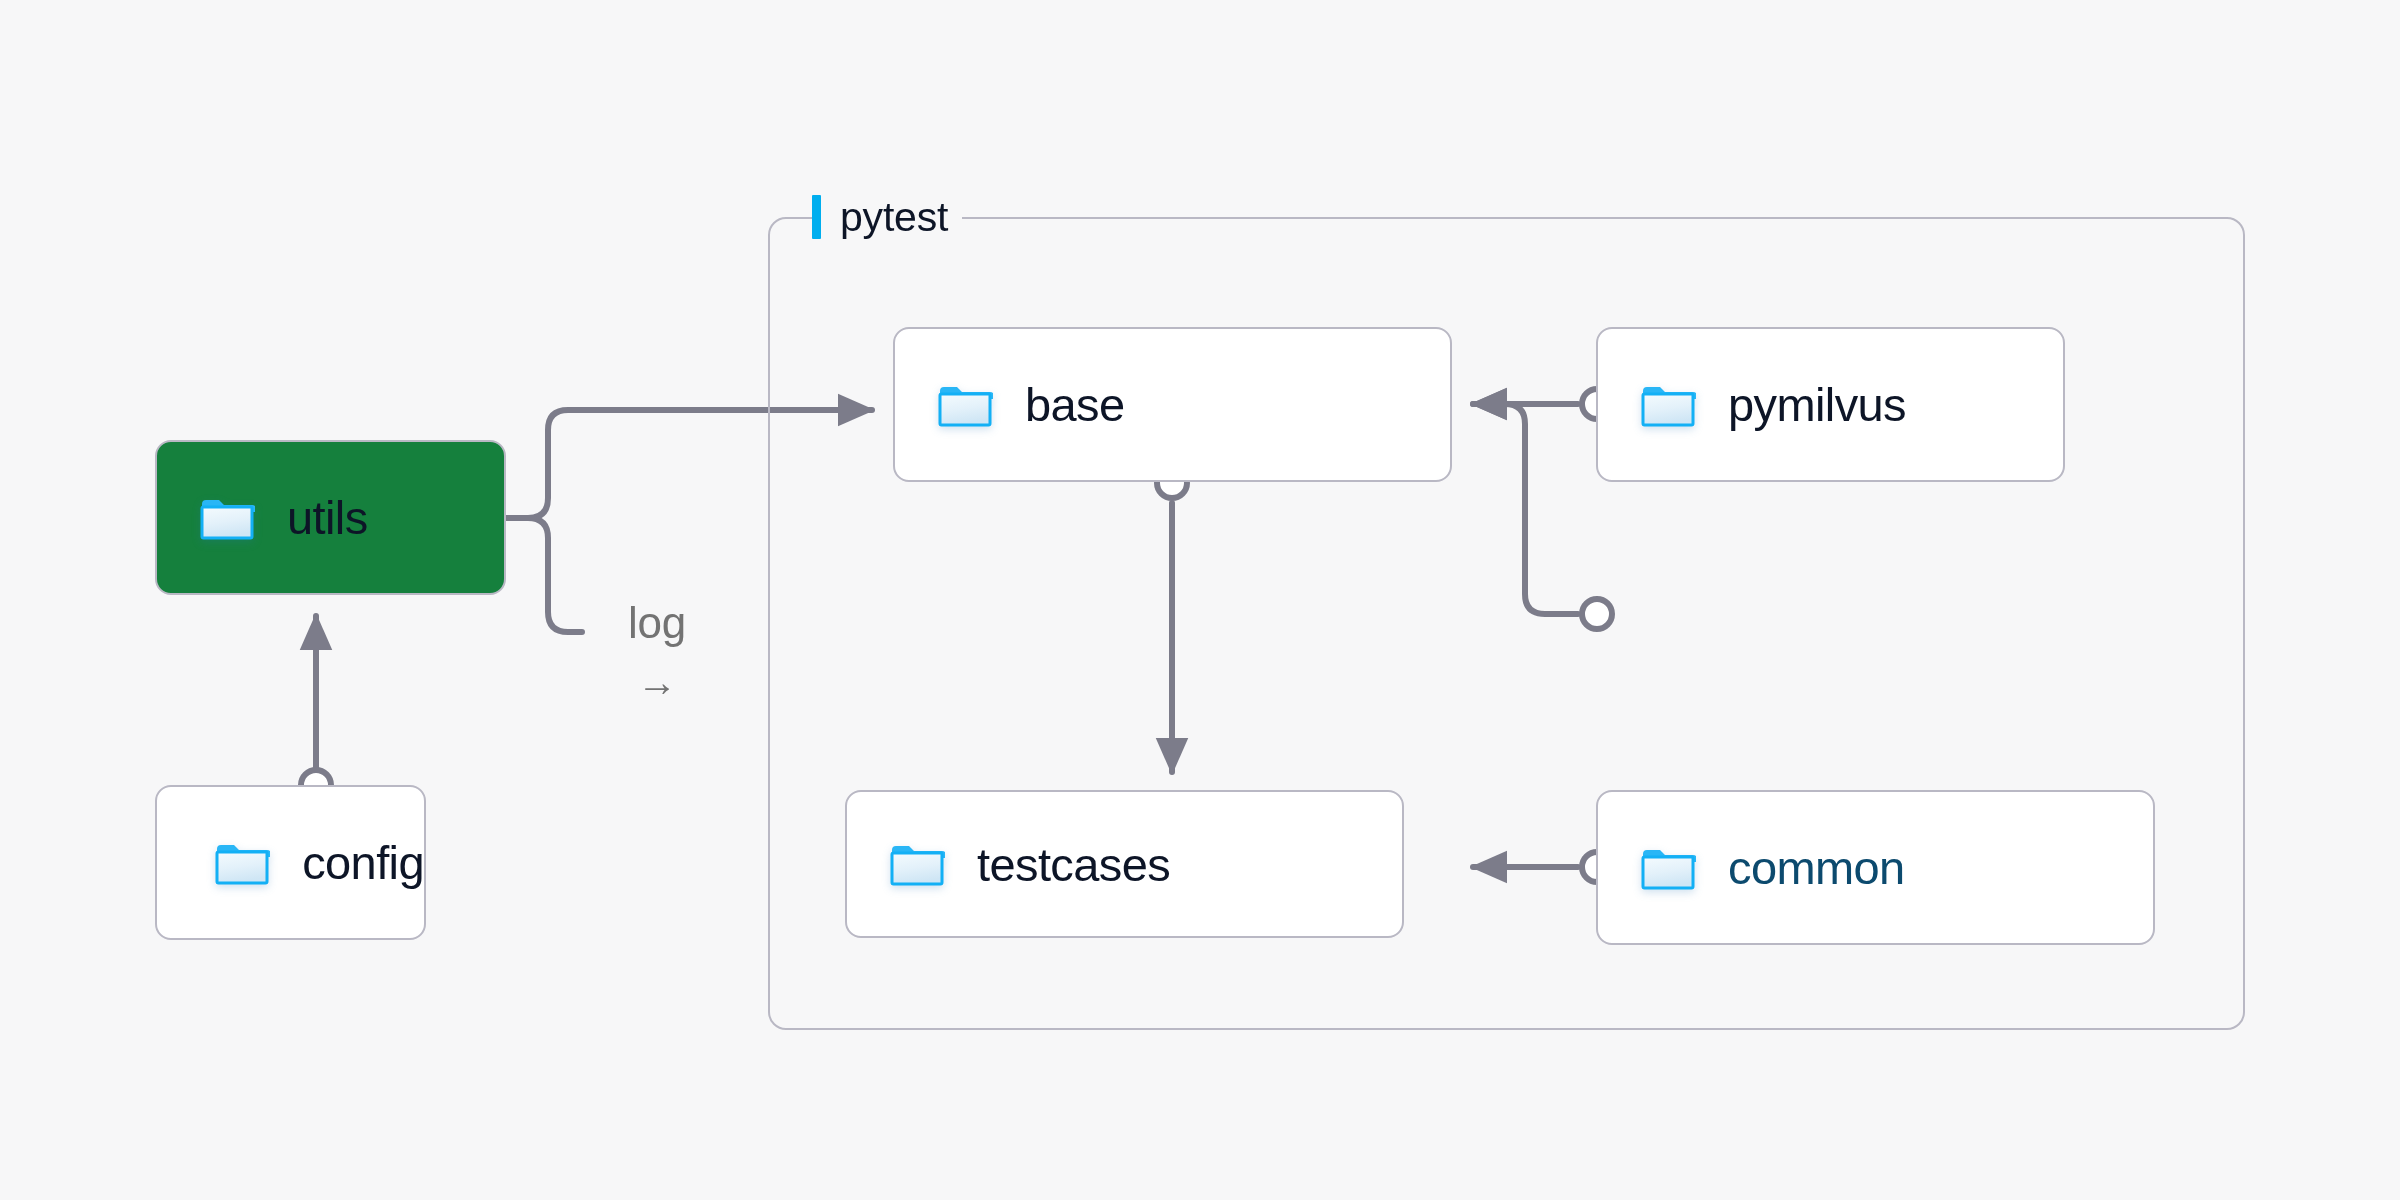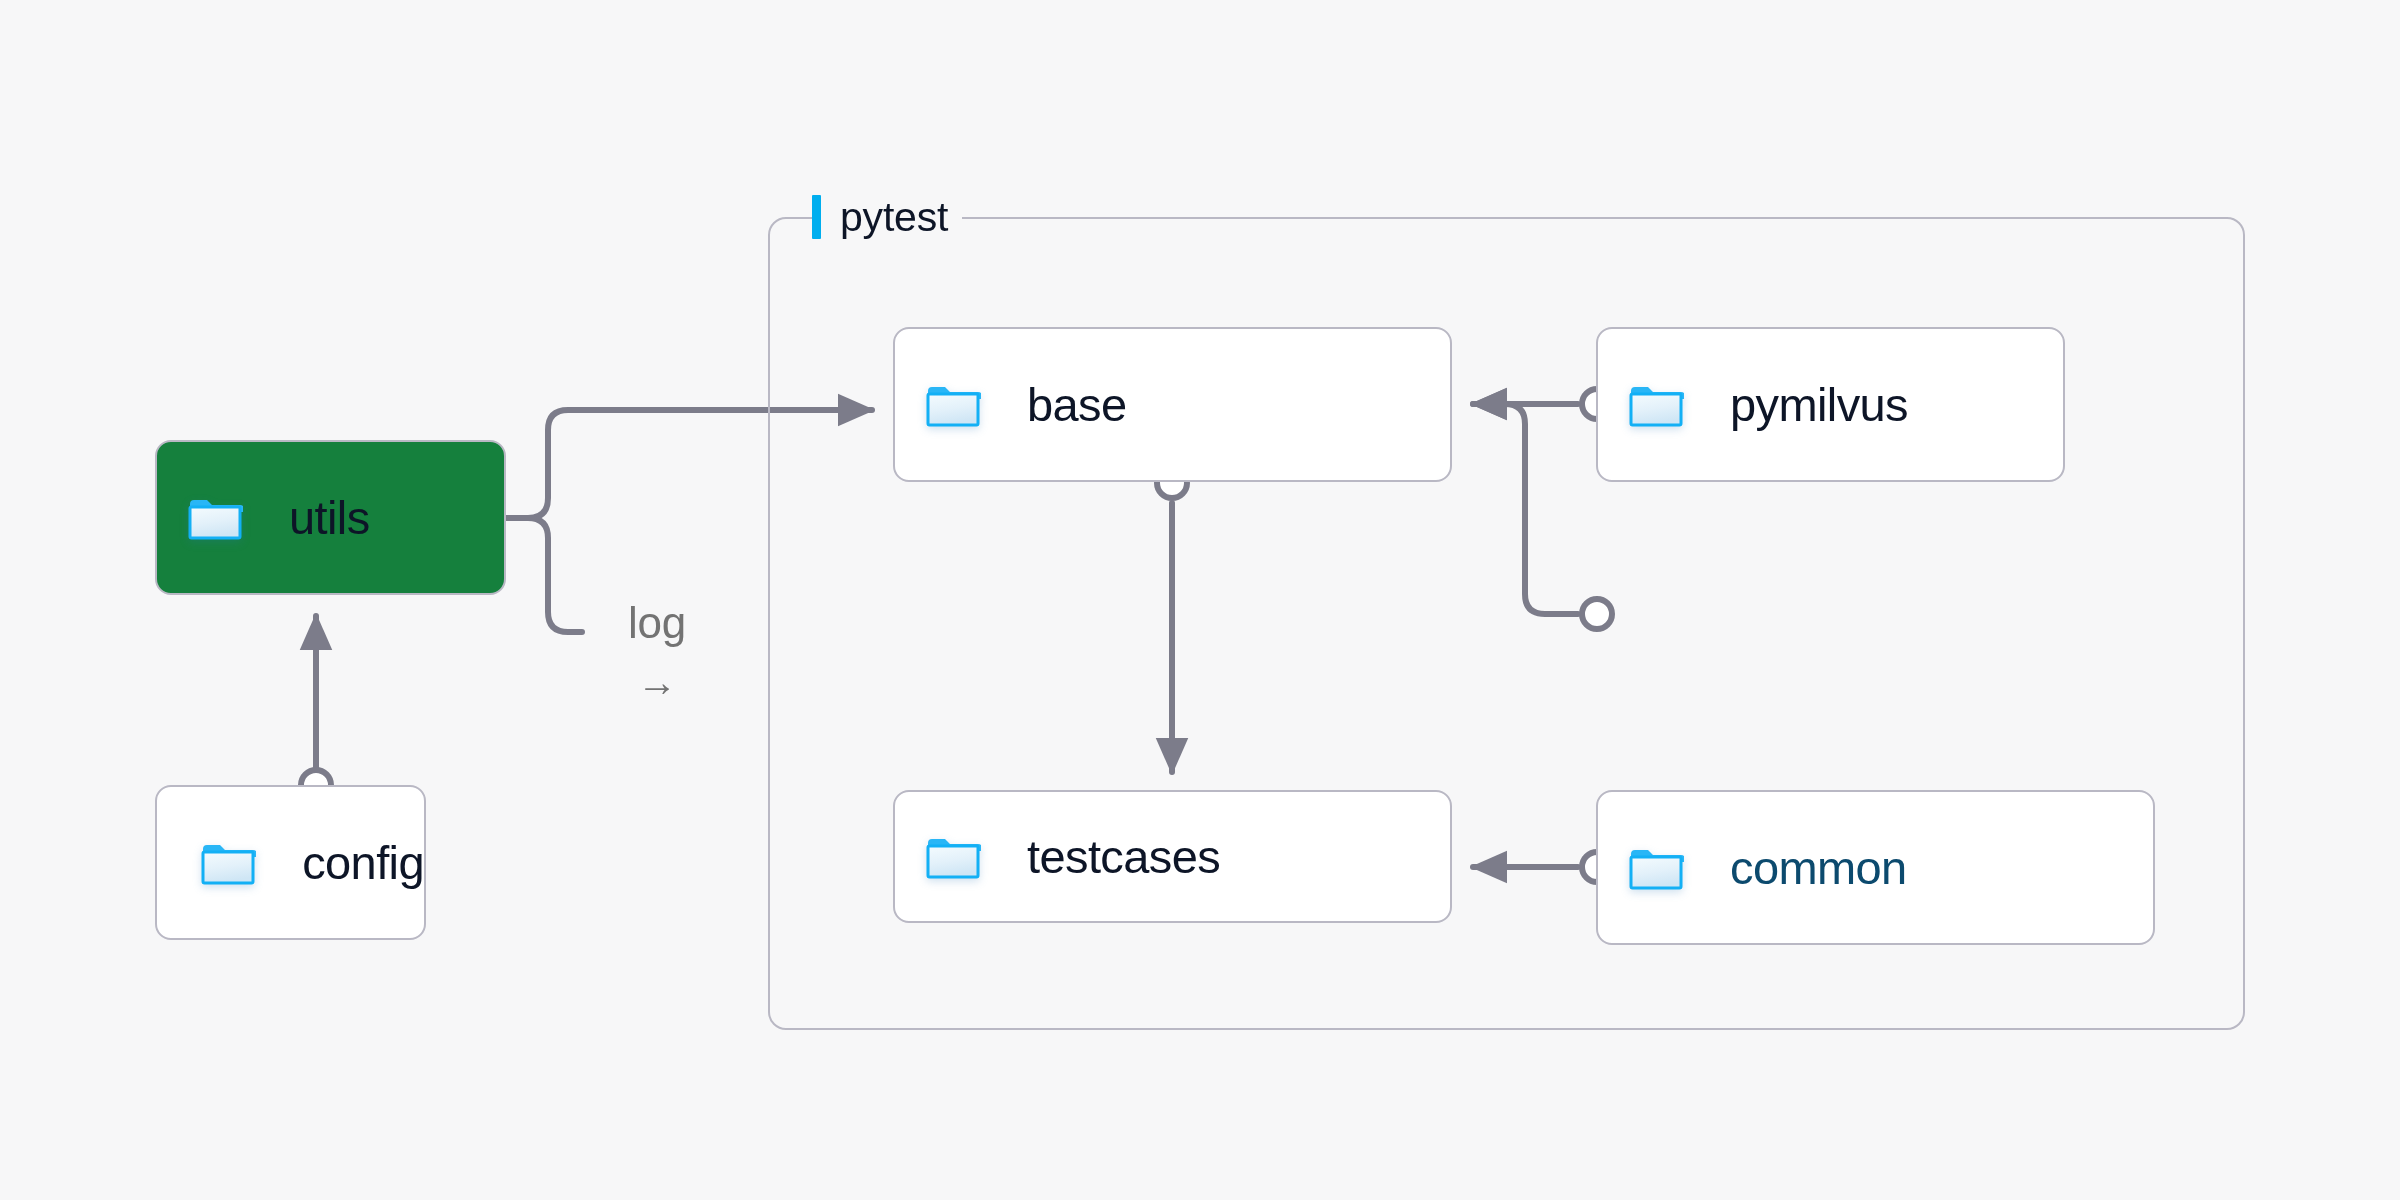--- a/index.html
+++ b/index.html
@@ -48,22 +48,22 @@
 
   
   .node{
     position:absolute;
     box-sizing:border-box;
     background:#ffffff;
     border:2px solid #b9b8c4;
     border-radius:16px;
     display:flex;
     align-items:center;
-    gap:46px;
-    padding-left:30px;
+    gap:32px;
+    padding-left:42px;
   }
   .node-label{
     font-size:47px;
     color:#0d1527;
     letter-spacing:-0.6px;
     white-space:nowrap;
   }
 
   
   .folder-icon{
@@ -155,21 +155,21 @@
     </div>
 
     <div class="node" id="node-base" style="left: 893px; top: 327px; width: 559px; height: 155px; background: rgb(255, 255, 255); border-color: rgb(185, 184, 196);">
       <svg class="folder-icon" viewBox="0 0 56 46" xmlns="http://www.w3.org/2000/svg">
         <path d="M3 9 a4 4 0 0 1 4-4 h13 l5 5 h28 a4 4 0 0 1 4 4 v3 H3 z" fill="#29b6f6"></path>
         <rect x="3" y="12" width="50" height="31" rx="1.5" fill="url(#folderGrad)" stroke="#13b0f5" stroke-width="3"></rect>
       </svg>
       <span class="node-label" style="color: rgb(13, 21, 39);">base</span>
     </div>
 
-    <div class="node" id="node-testcases" style="left: 893px; top: 790px; width: 559px; height: 133px; background: rgb(255, 255, 255); border-color: rgb(185, 184, 196);">
+    <div class="node" id="node-testcases" style="left: 845px; top: 790px; width: 559px; height: 148px; background: rgb(255, 255, 255); border-color: rgb(185, 184, 196);">
       <svg class="folder-icon" viewBox="0 0 56 46" xmlns="http://www.w3.org/2000/svg">
         <path d="M3 9 a4 4 0 0 1 4-4 h13 l5 5 h28 a4 4 0 0 1 4 4 v3 H3 z" fill="#29b6f6"></path>
         <rect x="3" y="12" width="50" height="31" rx="1.5" fill="url(#folderGrad)" stroke="#13b0f5" stroke-width="3"></rect>
       </svg>
       <span class="node-label" style="color: rgb(13, 21, 39);">testcases</span>
     </div>
 
     <div class="node" id="node-pymilvus" style="left: 1596px; top: 327px; width: 469px; height: 155px; background: rgb(255, 255, 255); border-color: rgb(185, 184, 196);">
       <svg class="folder-icon" viewBox="0 0 56 46" xmlns="http://www.w3.org/2000/svg">
         <path d="M3 9 a4 4 0 0 1 4-4 h13 l5 5 h28 a4 4 0 0 1 4 4 v3 H3 z" fill="#29b6f6"></path>

